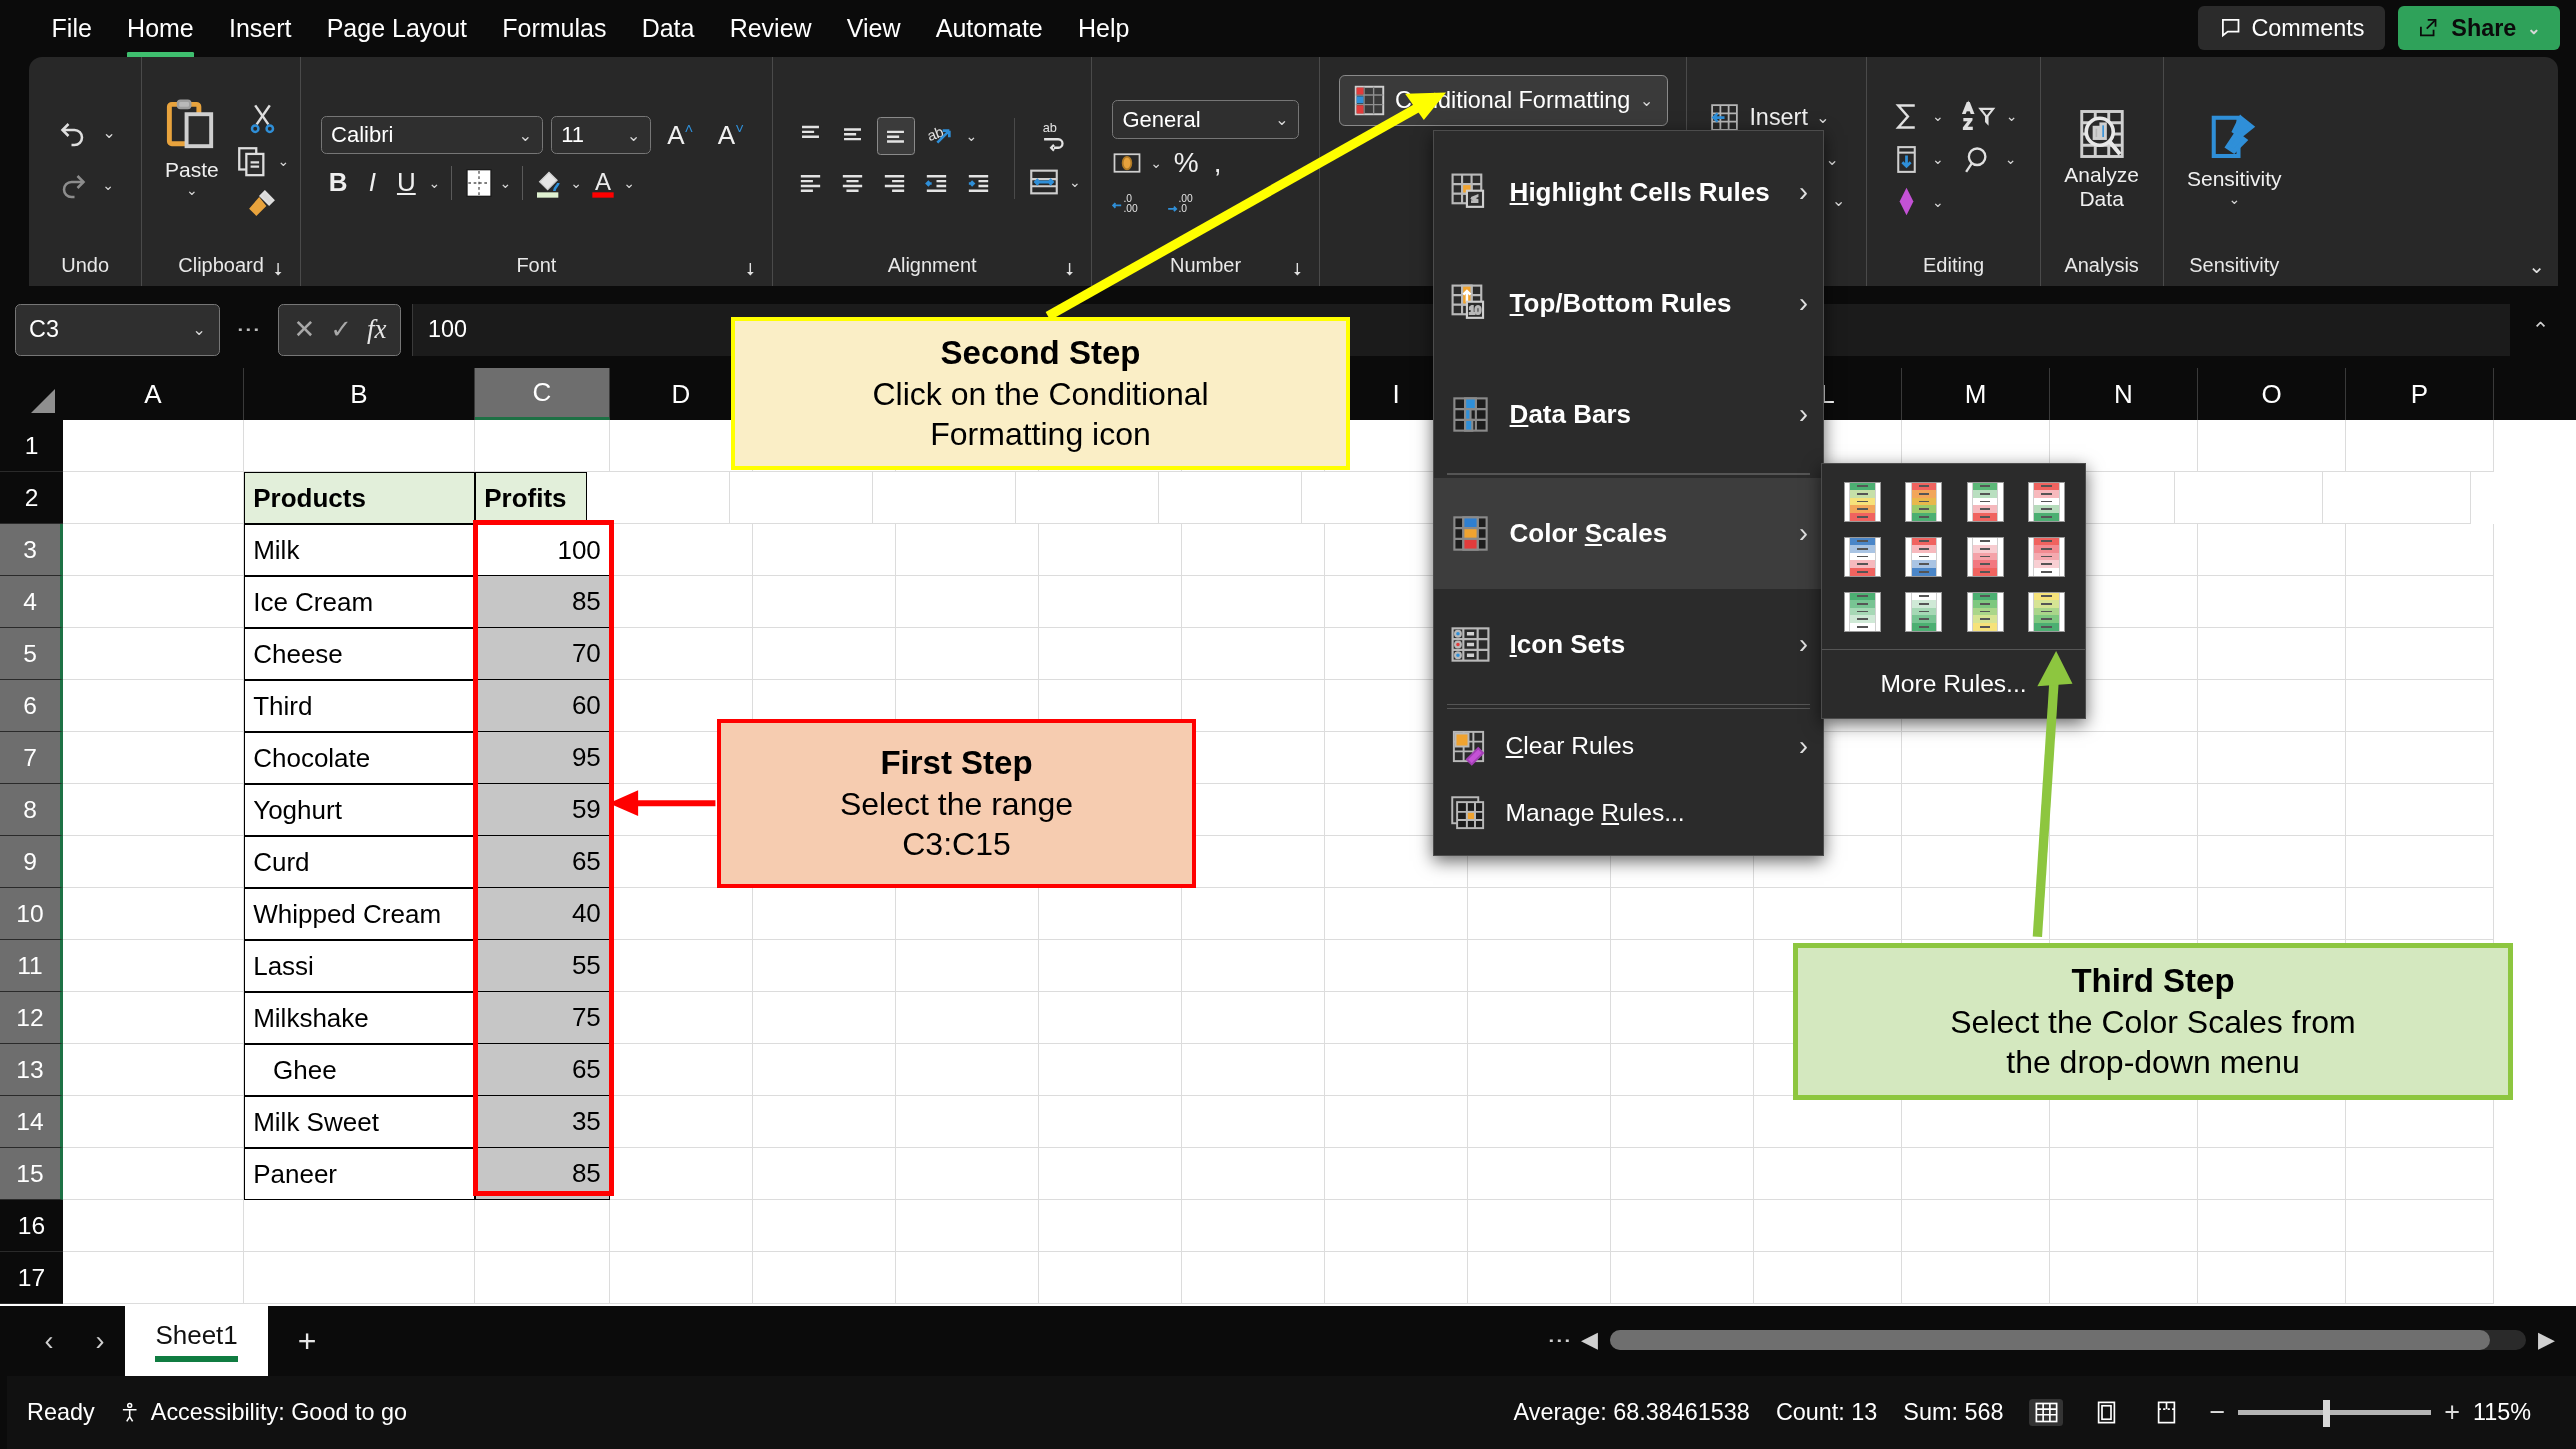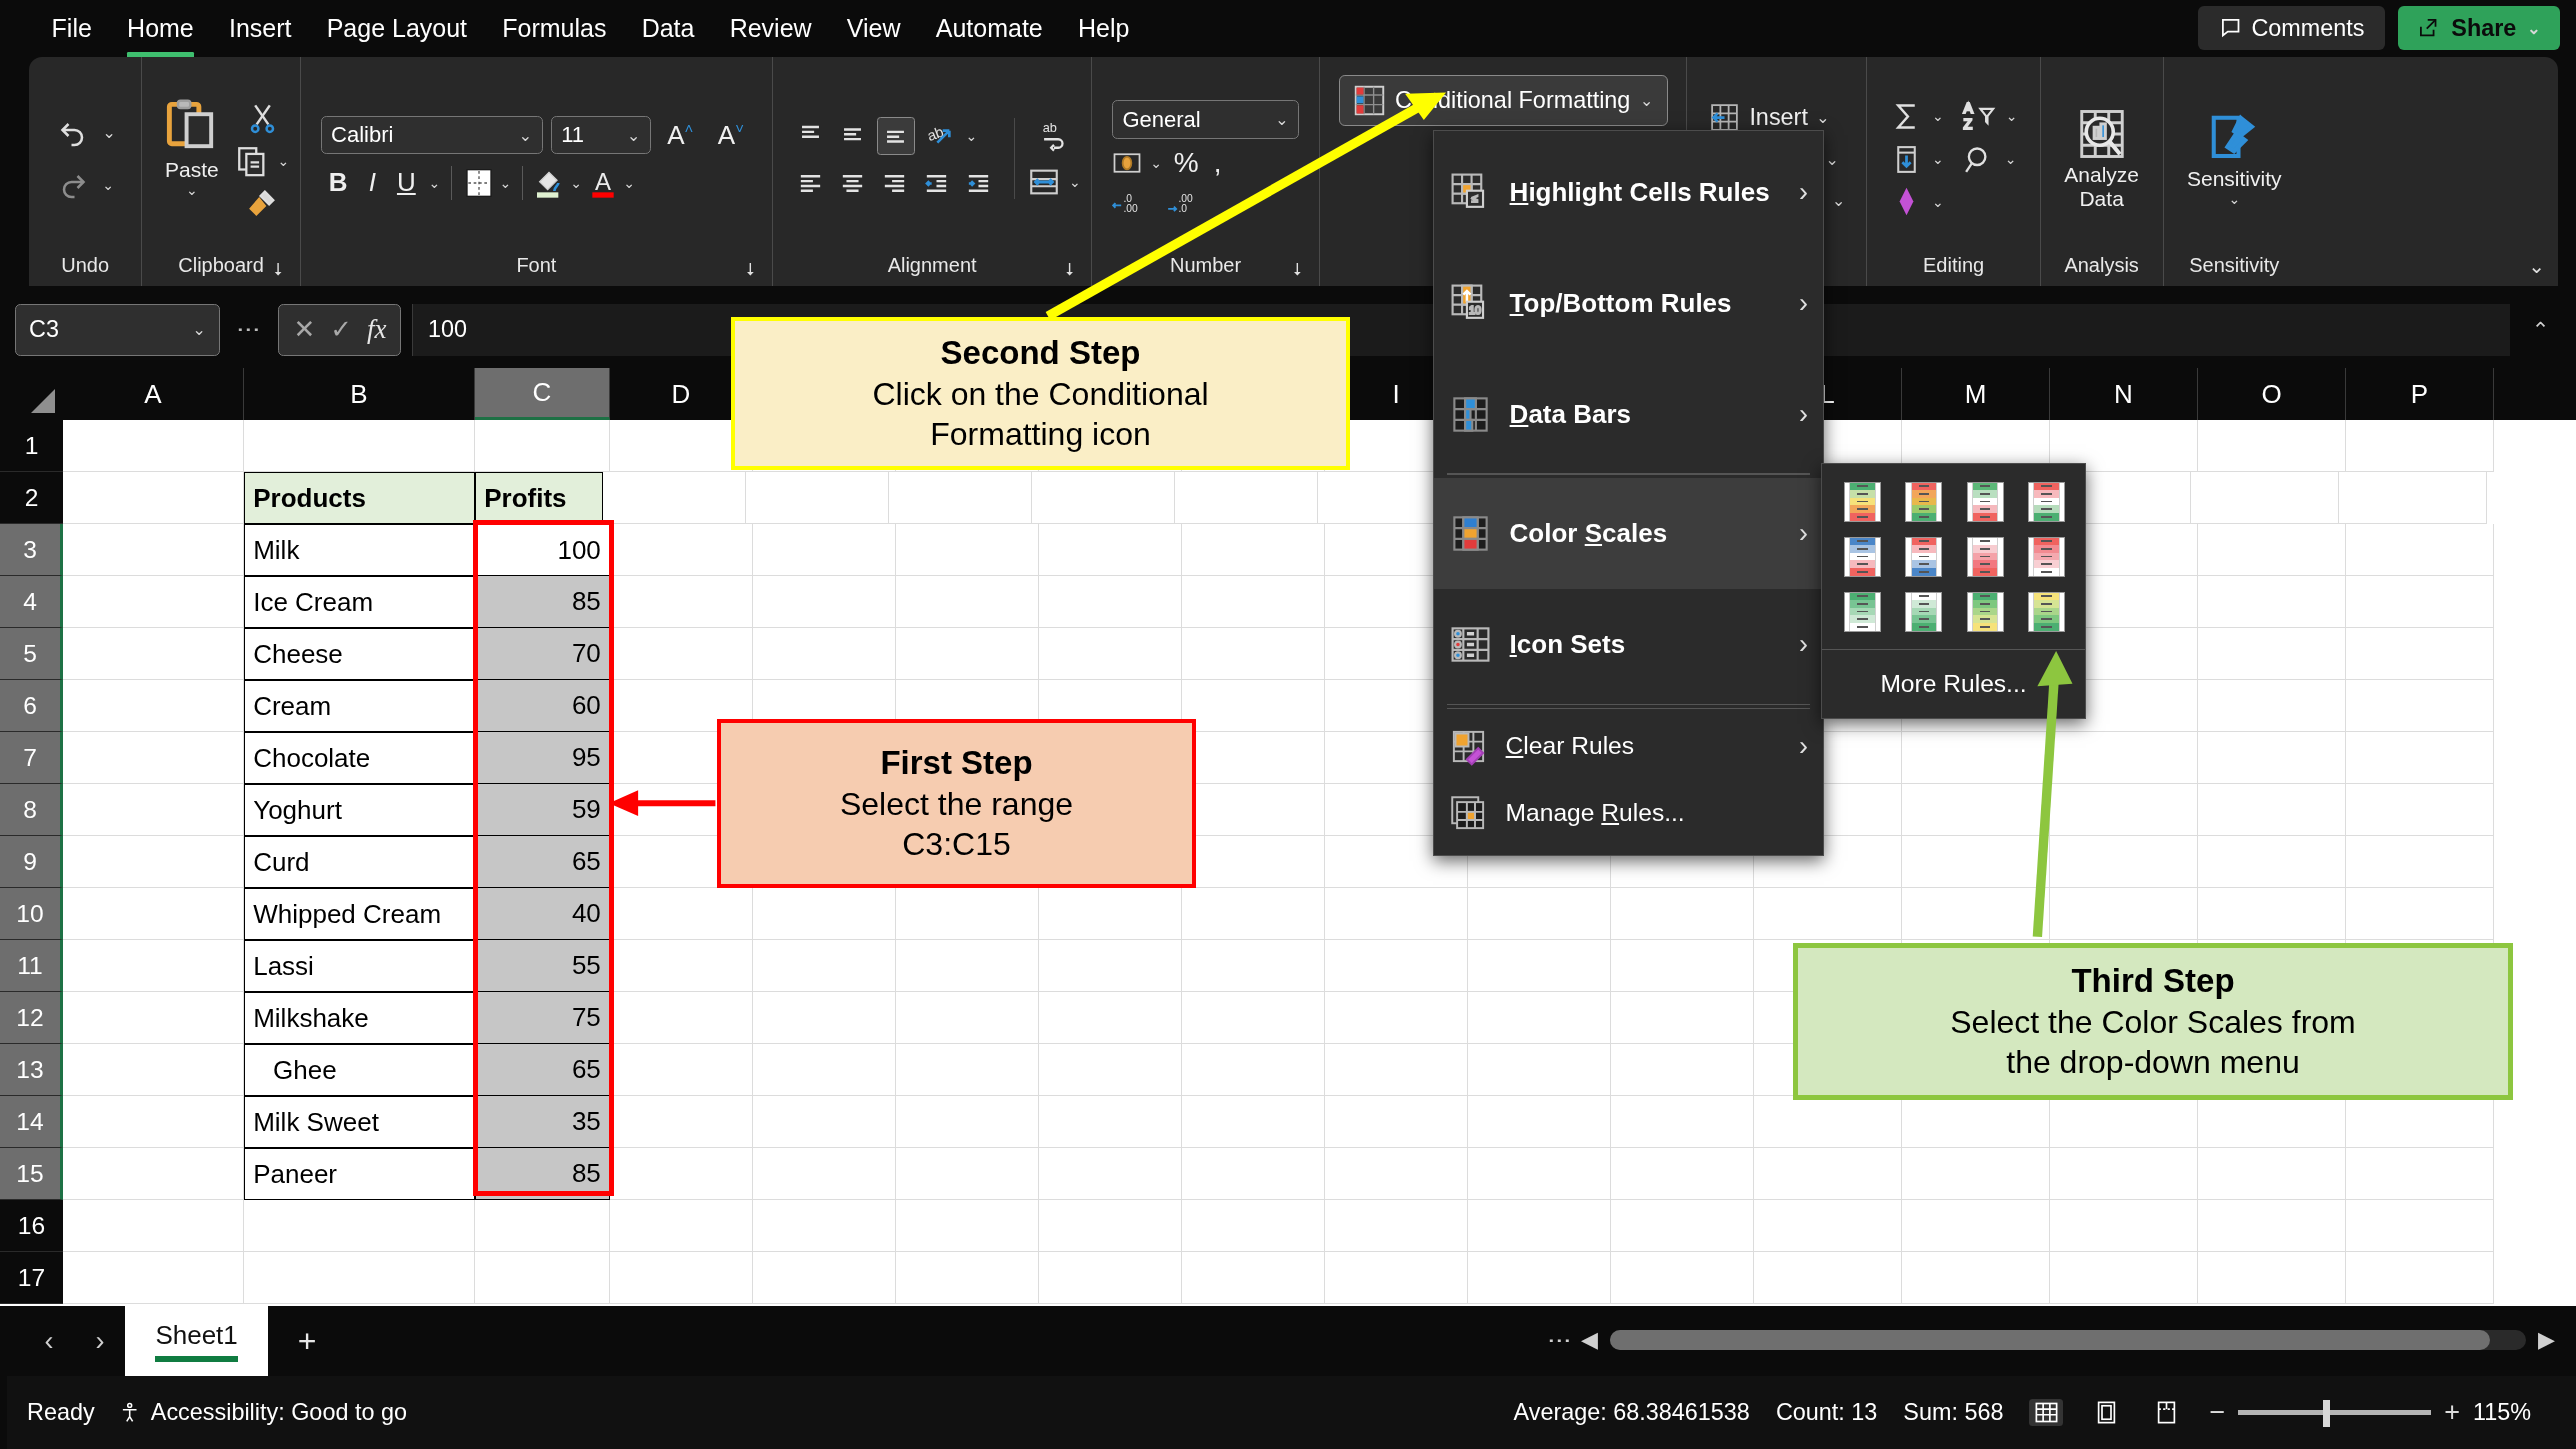--- a/index.html
+++ b/index.html
@@ -821,21 +821,21 @@
           <div class="gcell" style="width: 143px;"></div>
           <div class="gcell" style="width: 148px;"></div>
           <div class="gcell" style="width: 148px;"></div>
           <div class="gcell" style="width: 148px;"></div>
           <div class="gcell" style="width: 148px;"></div>
           <div class="gcell" style="width: 148px;"></div>
         </div>
         <div class="grow">
           <div class="gcell" style="width: 181px;"></div>
           <div class="gcell hdr" style="width: 231px;">Products</div>
-          <div class="gcell hdr" style="width: 128px;">Profits</div>
+          <div class="gcell hdr" style="width: 112px;">Profits</div>
           <div class="gcell" style="width: 143px;"></div>
           <div class="gcell" style="width: 143px;"></div>
           <div class="gcell" style="width: 143px;"></div>
           <div class="gcell" style="width: 143px;"></div>
           <div class="gcell" style="width: 143px;"></div>
           <div class="gcell" style="width: 143px;"></div>
           <div class="gcell" style="width: 143px;"></div>
           <div class="gcell" style="width: 143px;"></div>
           <div class="gcell" style="width: 148px;"></div>
           <div class="gcell" style="width: 148px;"></div>
@@ -892,21 +892,21 @@
           <div class="gcell" style="width: 143px;"></div>
           <div class="gcell" style="width: 143px;"></div>
           <div class="gcell" style="width: 148px;"></div>
           <div class="gcell" style="width: 148px;"></div>
           <div class="gcell" style="width: 148px;"></div>
           <div class="gcell" style="width: 148px;"></div>
           <div class="gcell" style="width: 148px;"></div>
         </div>
         <div class="grow">
           <div class="gcell" style="width: 181px;"></div>
-          <div class="gcell bodyB" style="width: 231px;">Cream</div>
+          <div class="gcell bodyB" style="width: 231px;">Third</div>
           <div class="gcell num selc" style="width: 135px;">60</div>
           <div class="gcell" style="width: 143px;"></div>
           <div class="gcell" style="width: 143px;"></div>
           <div class="gcell" style="width: 143px;"></div>
           <div class="gcell" style="width: 143px;"></div>
           <div class="gcell" style="width: 143px;"></div>
           <div class="gcell" style="width: 143px;"></div>
           <div class="gcell" style="width: 143px;"></div>
           <div class="gcell" style="width: 143px;"></div>
           <div class="gcell" style="width: 148px;"></div>

